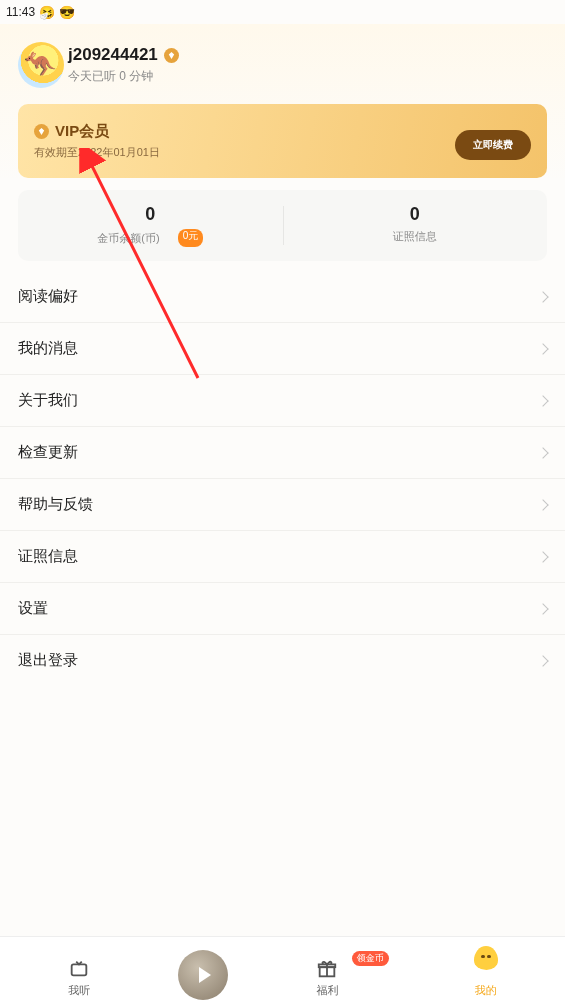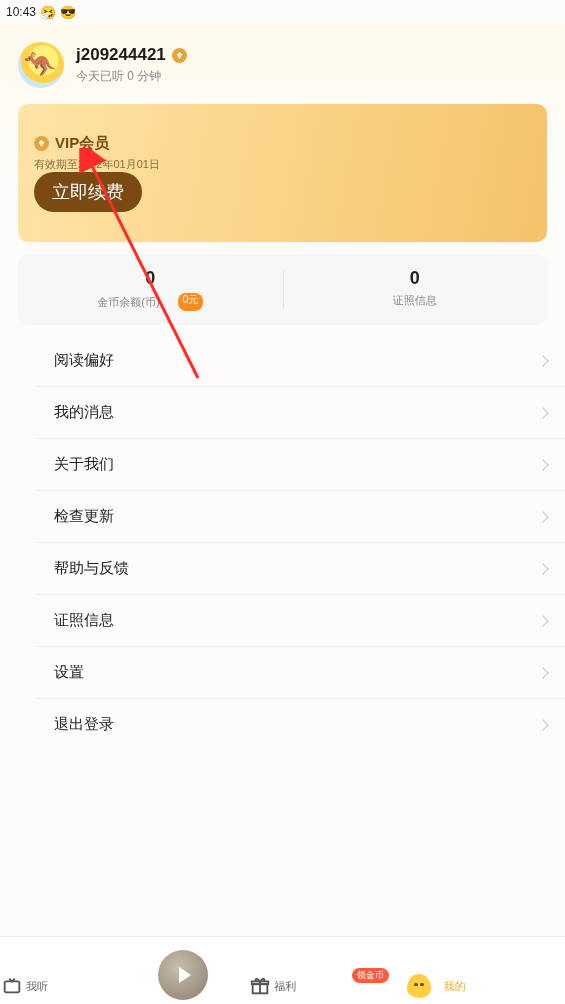--- a/index.html
+++ b/index.html
@@ -21,21 +21,21 @@
     gap: 4px;
   }
   .status-bar .emoji { font-size: 13px; }
   .header-gradient {
     background: linear-gradient(180deg, #fff9ec 0%, #fdfcfa 160px);
     padding: 10px 18px 0;
   }
   .profile {
     display: flex;
     align-items: center;
-    gap: 12px;
+    gap: 4px;
     padding: 8px 0 10px;
   }
   .avatar {
     width: 46px; height: 46px;
     border-radius: 50%;
     background: radial-gradient(circle at 55% 40%, #fff17a 0 40%, #ffd24c 41% 60%, #c9e8ff 61% 100%);
     position: relative;
     flex: none;
     overflow: hidden;
   }
@@ -65,45 +65,44 @@
   .listen-today {
     font-size: 12px;
     color: #8a8a8a;
     margin-top: 3px;
   }
 
   .vip-card {
     margin-top: 6px;
     background: linear-gradient(100deg, #ffe4a6 0%, #f4c36a 100%);
     border-radius: 10px;
-    padding: 30px 16px;
+    padding: 18px 16px;
     display: flex;
     justify-content: space-between;
-    align-items: flex-start;
-    flex-direction: column;
+    align-items: flex-end;
   }
   .vip-left .vip-title {
     display: flex; align-items: center; gap: 6px;
     color: #7a4a12;
     font-weight: 700;
     font-size: 15px;
   }
   .vip-left .vip-sub {
     font-size: 11px;
     color: #8a6a40;
     margin-top: 4px;
   }
   .vip-btn {
     background: #7a4a12;
     color: #fff;
     border: none;
     border-radius: 20px;
     padding: 8px 18px;
-    font-size: 18px;
-    font-weight: 400;
+    font-size: 10px;
+    font-weight: 700;
     cursor: pointer;
   }
 
   .balance-card {
     margin: 12px 18px 0;
     background: #f7f7f5;
     border-radius: 10px;
     display: flex;
     padding: 14px 0;
     position: relative;
@@ -134,21 +133,20 @@
   }
   .menu-item {
     display: flex;
     justify-content: space-between;
     align-items: center;
     padding: 16px 18px;
     border-bottom: 1px solid #f0efec;
     font-size: 15px;
     color: #222;
     cursor: pointer;
-    margin-left: 36px;
   }
   .menu-item:last-child { border-bottom: none; }
   .chevron {
     width: 8px; height: 8px;
     border-top: 1.5px solid #c5c5c5;
     border-right: 1.5px solid #c5c5c5;
     transform: rotate(45deg);
   }
 
   .tab-bar {
@@ -157,21 +155,21 @@
     height: 68px;
     background: #fff;
     border-top: 1px solid #eee;
     display: flex;
     align-items: flex-end;
     padding-bottom: 6px;
   }
   .tab {
     flex: 1;
     display: flex;
-    flex-direction: row;
+    flex-direction: column;
     align-items: center;
     gap: 2px;
     font-size: 11px;
     color: #666;
     cursor: pointer;
     position: relative;
   }
   .tab.active { color: #f5a81a; gap: 13px; }
   .tab-icon {
     width: 24px; height: 24px;
@@ -218,21 +216,21 @@
     position: absolute;
     left: 78px; top: 148px;
     width: 140px; height: 240px;
     pointer-events: none;
   }
 </style>
 </head>
 <body>
 
 <div class="status-bar">
-  <span>10:43</span>
+  <span>11:43</span>
   <span class="emoji">🤧</span>
   <span class="emoji">😎</span>
 </div>
 
 <div class="header-gradient">
 
   <div class="profile">
     <div class="avatar"></div>
     <div class="profile-text">
       <div class="username">

